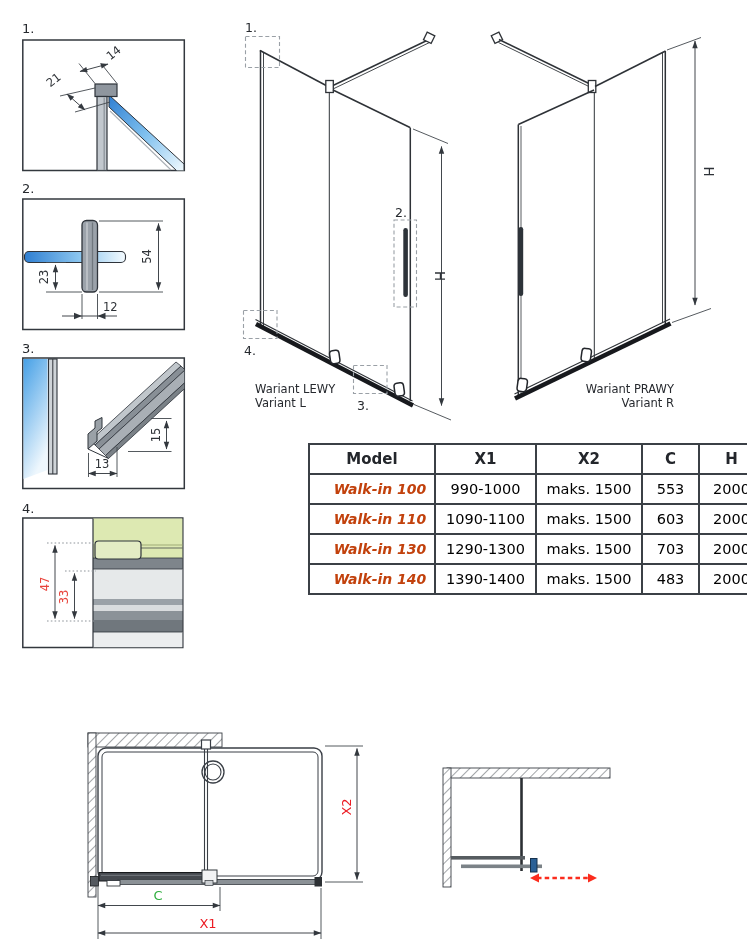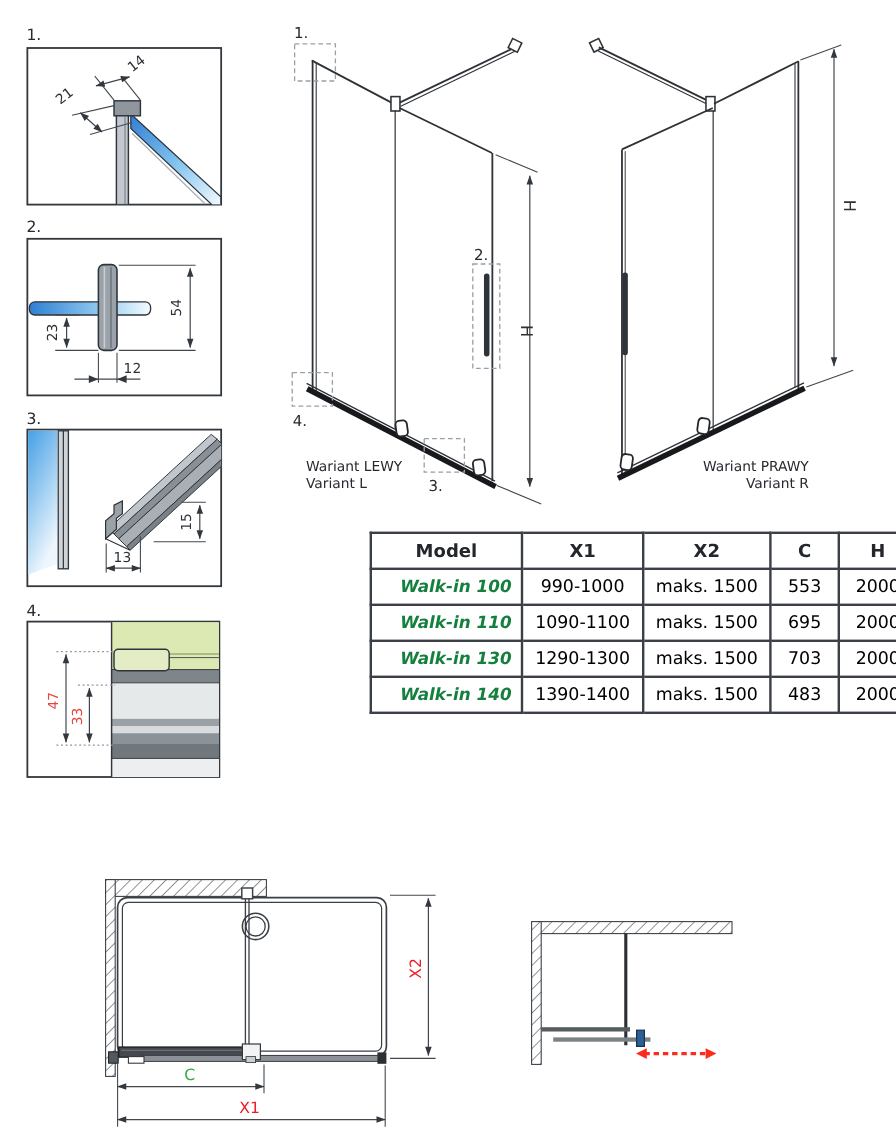--- a/index.html
+++ b/index.html
@@ -16,21 +16,21 @@
   .plandim{font-size:13px;}
   .boxframe{fill:#fff;stroke:#33383e;stroke-width:1.5;}
   .dimline{stroke:#42474d;stroke-width:1;fill:none;}
   .extline{stroke:#42474d;stroke-width:0.9;fill:none;}
   .edge{stroke:#2e3237;fill:none;}
   .dashbox{fill:none;stroke:#9aa0a6;stroke-width:1.1;stroke-dasharray:4 2.6;}
   table.spec{border-collapse:collapse;table-layout:fixed;width:455px;background:#fff;margin-left:36px;}
   table.spec th,table.spec td{border:2px solid #3b4046;text-align:center;vertical-align:middle;padding:0;height:28px;color:#000000;overflow:hidden;}
   table.spec th{font-size:15px;font-weight:bold;color:#23262b;}
   table.spec td{font-size:14.5px;}
-  table.spec td.model{font-weight:bold;font-style:italic;font-size:14px;color:#15803d;padding-left:16px;}
+  table.spec td.model{font-weight:bold;font-style:italic;font-size:14px;color:#c2410c;padding-left:16px;}
   .red{color:#ec1c24;}
   .green{color:#3cb94c;}
 </style>
 </head>
 <body>
 
 <div class="stage">
 
   <svg style="position:absolute;width:0;height:0" aria-hidden="true">
     <defs>
@@ -257,21 +257,21 @@
         <td class="model">Walk-in 100</td>
         <td>990-1000</td>
         <td>maks. 1500</td>
         <td>553</td>
         <td>2000</td>
       </tr>
       <tr>
         <td class="model">Walk-in 110</td>
         <td>1090-1100</td>
         <td>maks. 1500</td>
-        <td>695</td>
+        <td>603</td>
         <td>2000</td>
       </tr>
       <tr>
         <td class="model">Walk-in 130</td>
         <td>1290-1300</td>
         <td>maks. 1500</td>
         <td>703</td>
         <td>2000</td>
       </tr>
       <tr>

